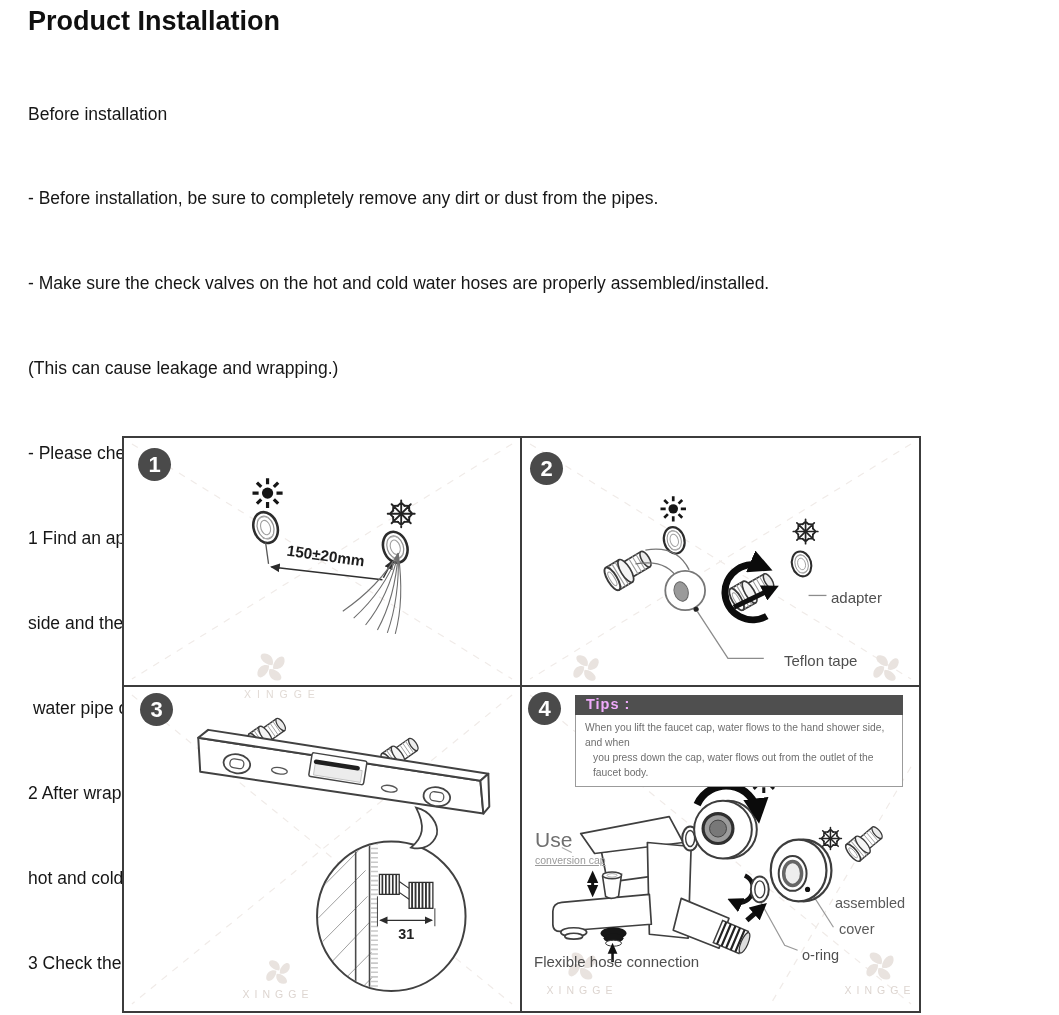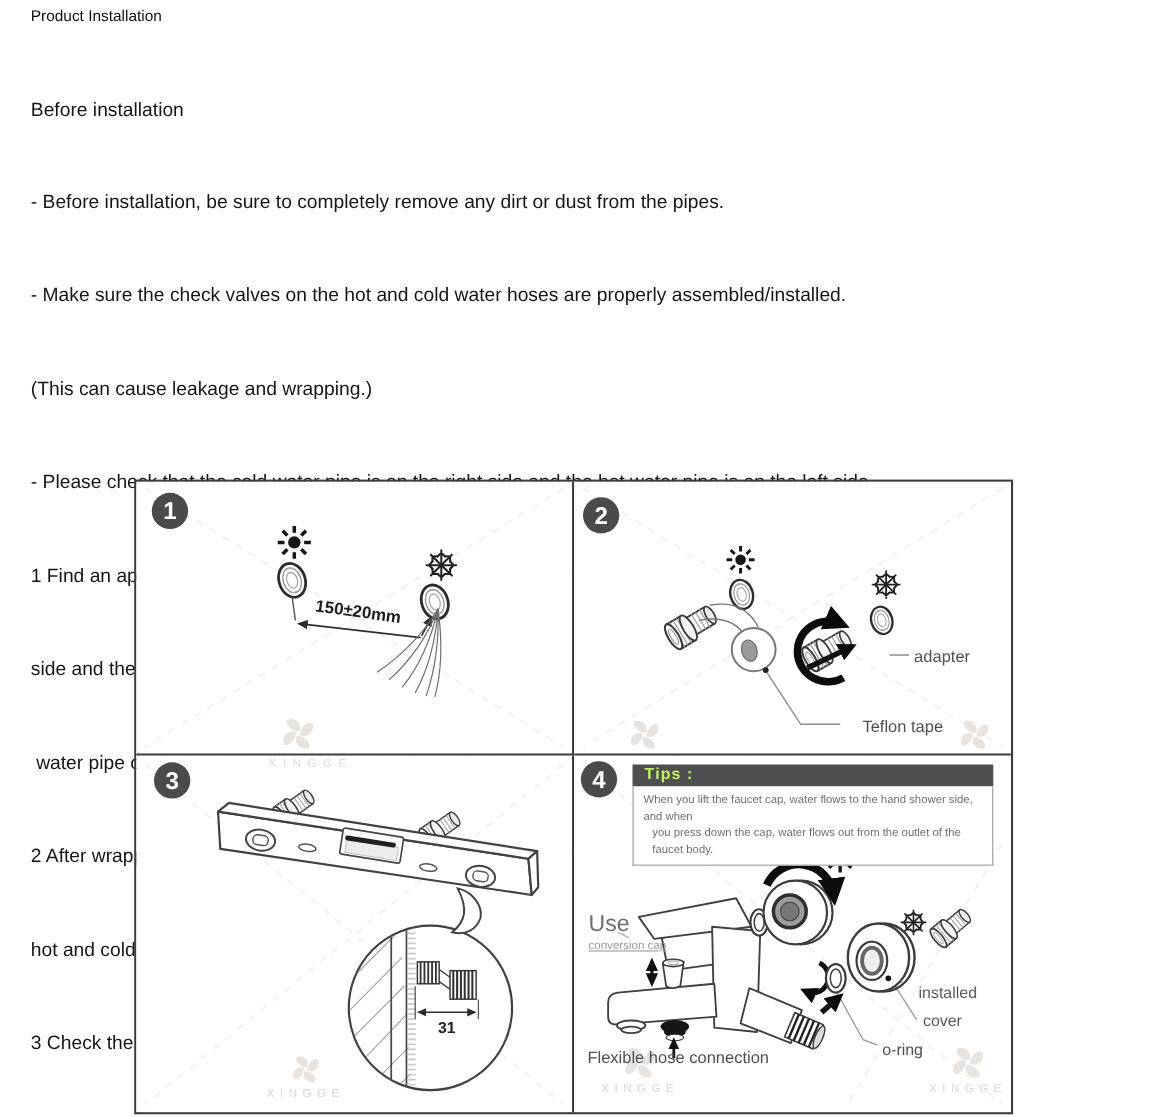--- a/index.html
+++ b/index.html
@@ -1,42 +1,42 @@
 <!DOCTYPE html>
 <html><head>
 <meta charset="utf-8">
 <style>
   html,body { margin:0; padding:0; width:1059px; height:1015px; background:#ffffff;
               font-family:"Liberation Sans", sans-serif; overflow:hidden; }
   .page { position:relative; width:1059px; height:1015px; background:#fff; }
 
   
   .doc { position:absolute; left:28px; top:6px; width:1010px; }
-  .doc-title { font-size:14px; font-weight:400; color:#101010; }
+  .doc-title { font-size:27px; font-weight:700; color:#101010; }
   .doc-lines { margin-top:6px; font-size:17.5px; line-height:28.3px; color:#161616; white-space:pre-wrap; }
 
   
   .grid { position:absolute; left:122px; top:436px; width:799px; height:577px;
           border:2px solid #3c3c3c; box-sizing:border-box;
           display:grid; grid-template-columns:398px 1fr; grid-template-rows:249px 1fr; }
   .cell { position:relative; overflow:hidden; background:#fff; }
   .c1 { border-right:2px solid #3c3c3c; border-bottom:2px solid #3c3c3c; }
   .c2 { border-bottom:2px solid #3c3c3c; }
   .c3 { border-right:2px solid #3c3c3c; }
   .art { position:absolute; left:0; top:0; width:100%; height:100%; }
 
   .badge { position:absolute; width:33px; height:33px; border-radius:50%; background:#4a4a4a;
            color:#fff; font-size:22px; font-weight:700; display:flex; align-items:center;
            justify-content:center; z-index:5; }
 
   .lbl { position:absolute; color:#4f4f4f; z-index:4; white-space:nowrap; }
 
   
   .tips { position:absolute; left:53px; top:8px; width:328px; z-index:3; }
-  .tips-bar { background:#4f4f4f; color:#bef264; font-size:14.5px; font-weight:700;
+  .tips-bar { background:#4f4f4f; color:#f0abfc; font-size:14.5px; font-weight:700;
               padding:1px 0 3px 11px; letter-spacing:1px; }
   .tips-body { border:1px solid #9b9b9b; border-top:none; background:#fff; color:#6f6f6f;
                font-size:10.3px; line-height:15px; padding:5px 6px 6px 9px; }
   .tips-l2 { padding-left:8px; }
 
   
   .wm { position:absolute; display:flex; flex-direction:column; align-items:center; z-index:2; }
   .wm-f { color:#e9e3df; }
   .wm-t { font-size:10.5px; letter-spacing:5px; color:#ddd5d0; margin-top:3px; }
   .wm-t-solo { position:absolute; font-size:10.5px; letter-spacing:6px; color:#e2dbd6; z-index:2; }
@@ -296,21 +296,21 @@
           <ellipse cx="272" cy="187" rx="14" ry="17.5" fill="#fff" stroke="#3d3d3d" stroke-width="2"></ellipse>
           <ellipse cx="272" cy="187" rx="9" ry="12" fill="#eee" stroke="#666" stroke-width="3.5"></ellipse>
           <circle cx="287" cy="203" r="2.6" fill="#111"></circle>
         </g>
         <use href="#flake" transform="translate(310,152) scale(0.85)"></use>
         <use href="#nipple" transform="translate(351,151) rotate(-40) scale(0.85)"></use>
       </svg>
       <div class="lbl" style="left:13px; top:141px; font-size:21px; color:#6f6f6f;">Use</div>
       <div class="lbl" style="left:13px; top:167px; font-size:10.5px; color:#9a9a9a;text-decoration:underline;">conversion cap</div>
       <div class="lbl" style="left:12px; top:266px; font-size:15px; color:#4e4e4e;">Flexible hose connection</div>
-      <div class="lbl" style="left:313px; top:208px; font-size:14.5px; color:#5a5a5a;">installed</div>
+      <div class="lbl" style="left:313px; top:208px; font-size:14.5px; color:#5a5a5a;">assembled</div>
       <div class="lbl" style="left:317px; top:234px; font-size:14.5px; color:#5a5a5a;text-align:center;">cover</div>
       <div class="lbl" style="left:280px; top:260px; font-size:14.5px;">o-ring</div>
       <div class="wm" style="left:22px; top:264px; width:76px;">
         <svg class="wm-f" width="30" height="30" viewBox="-16 -16 32 32">
             <use href="#flower"></use>
           </svg>
         <span class="wm-t">XINGGE</span>
       </div>
       <div class="wm" style="left:320px; top:264px; width:76px;">
         <svg class="wm-f" width="30" height="30" viewBox="-16 -16 32 32">

